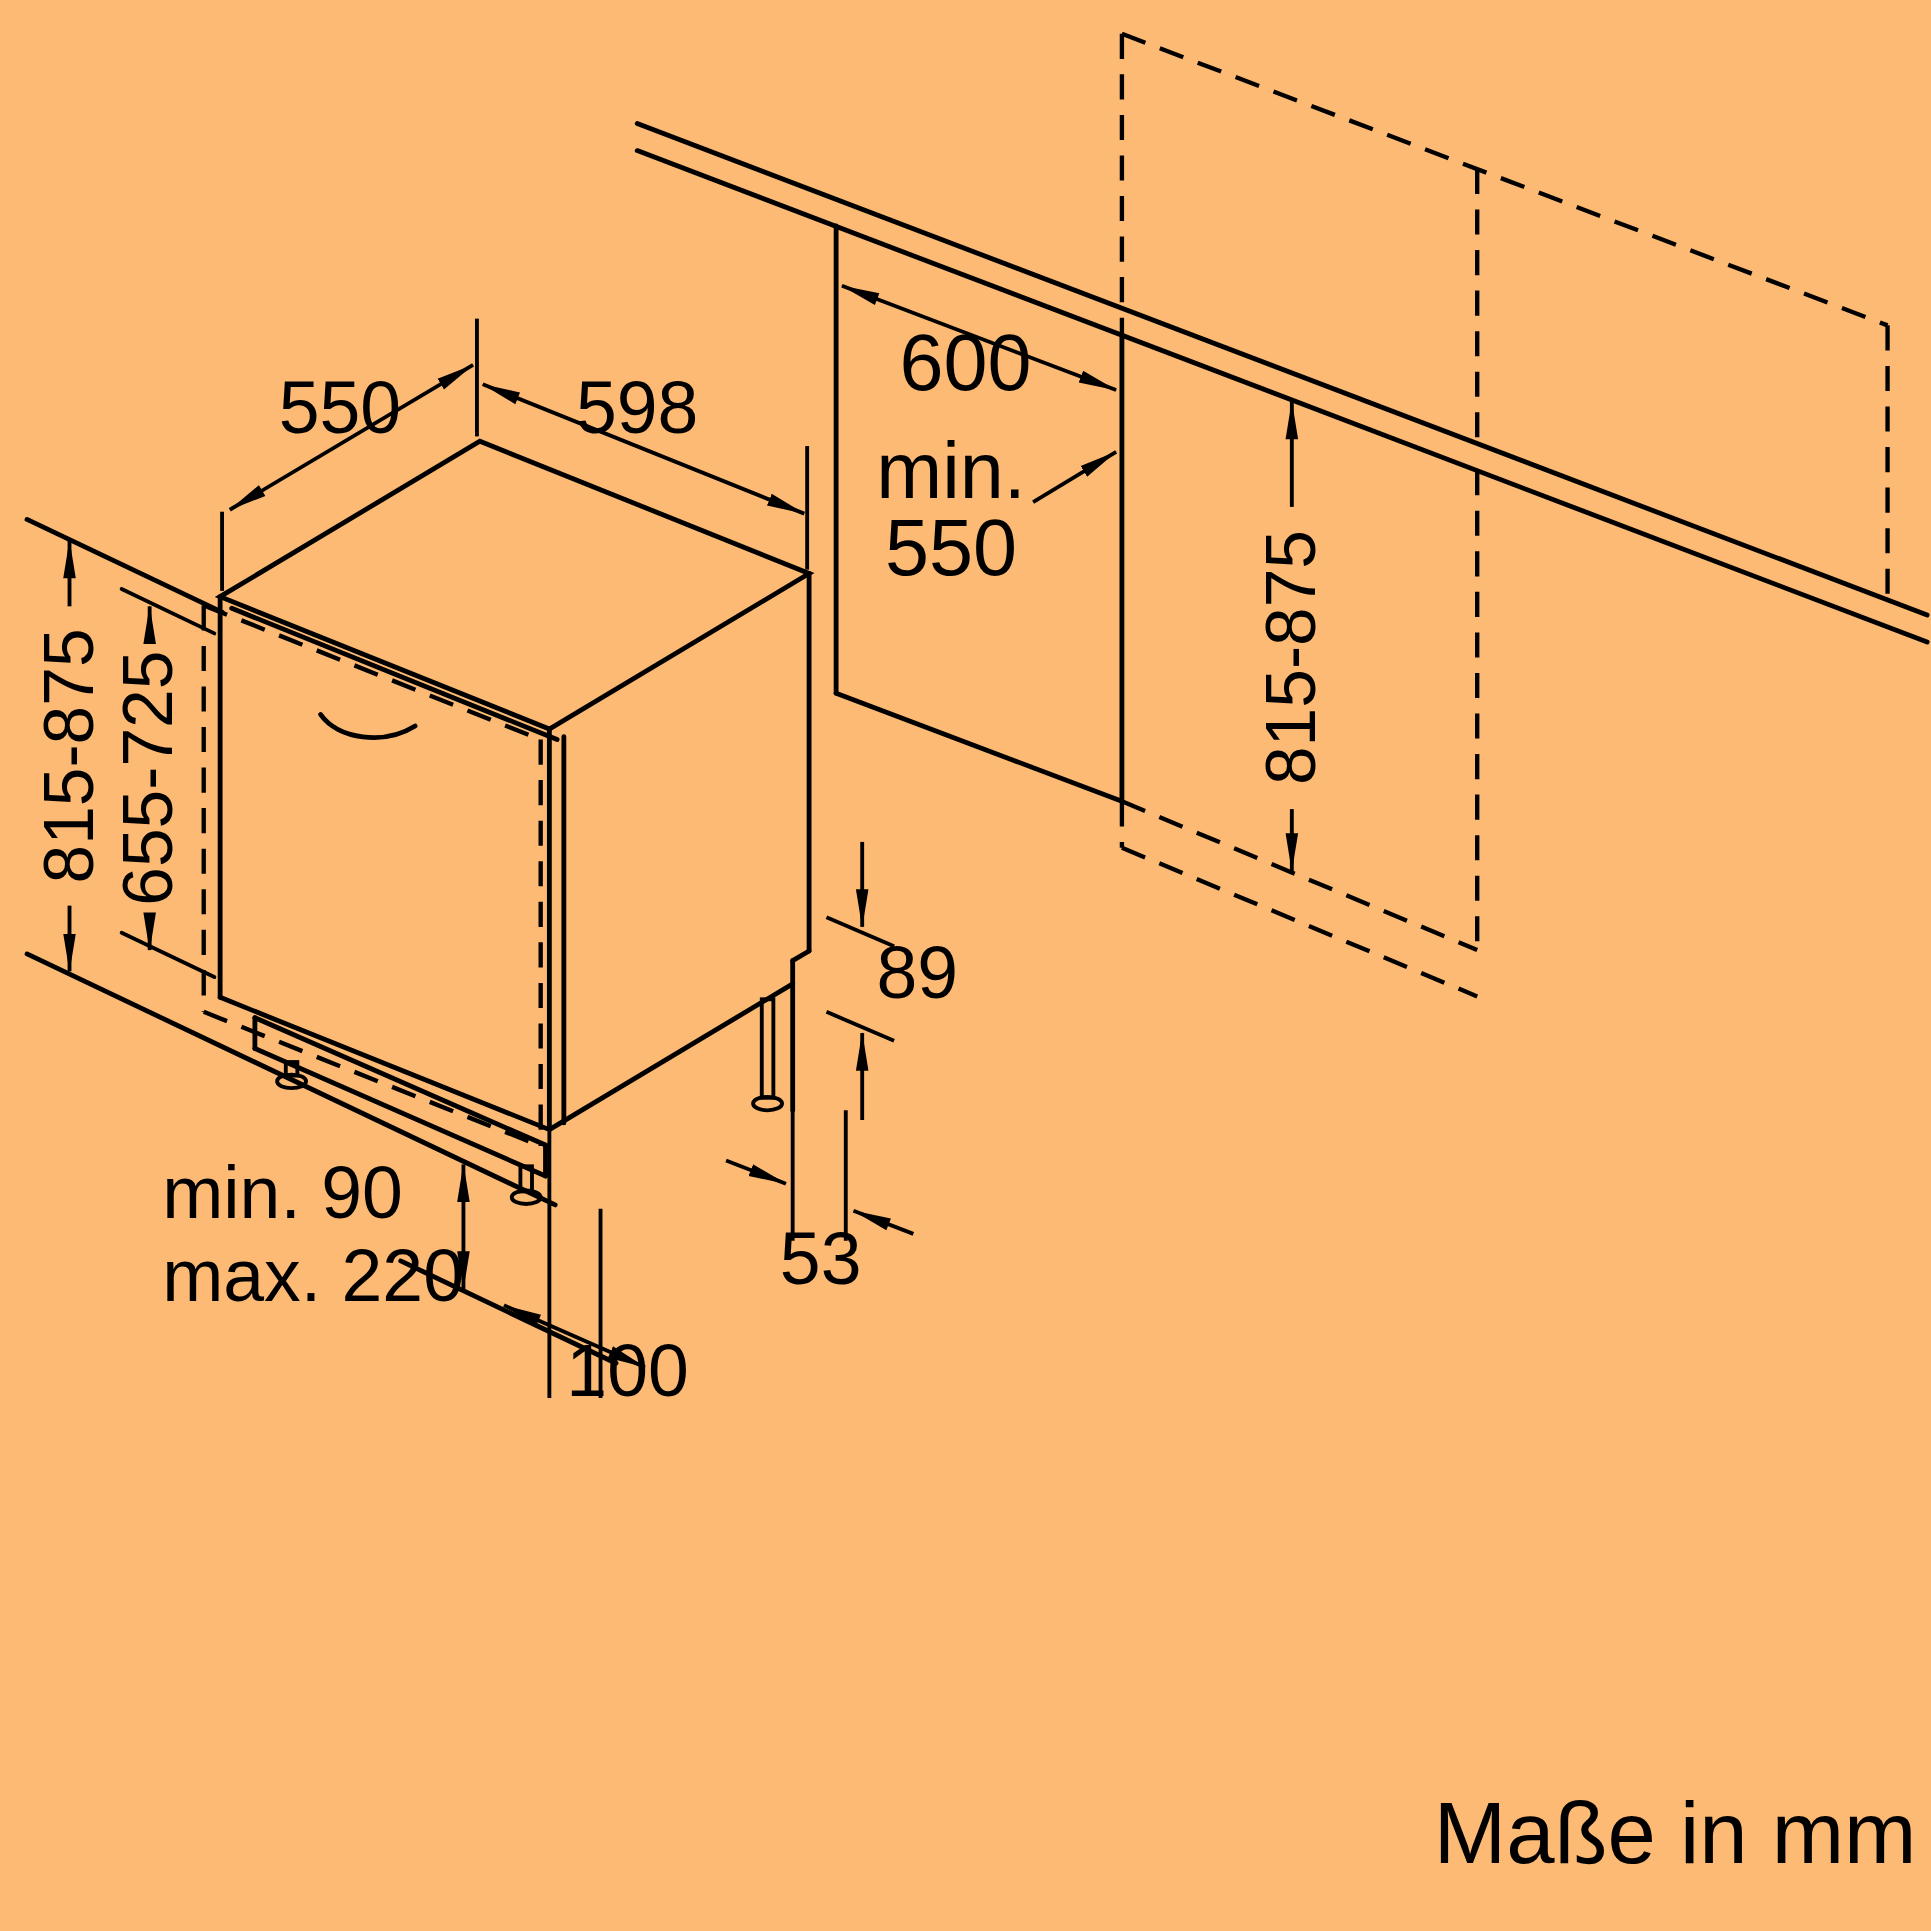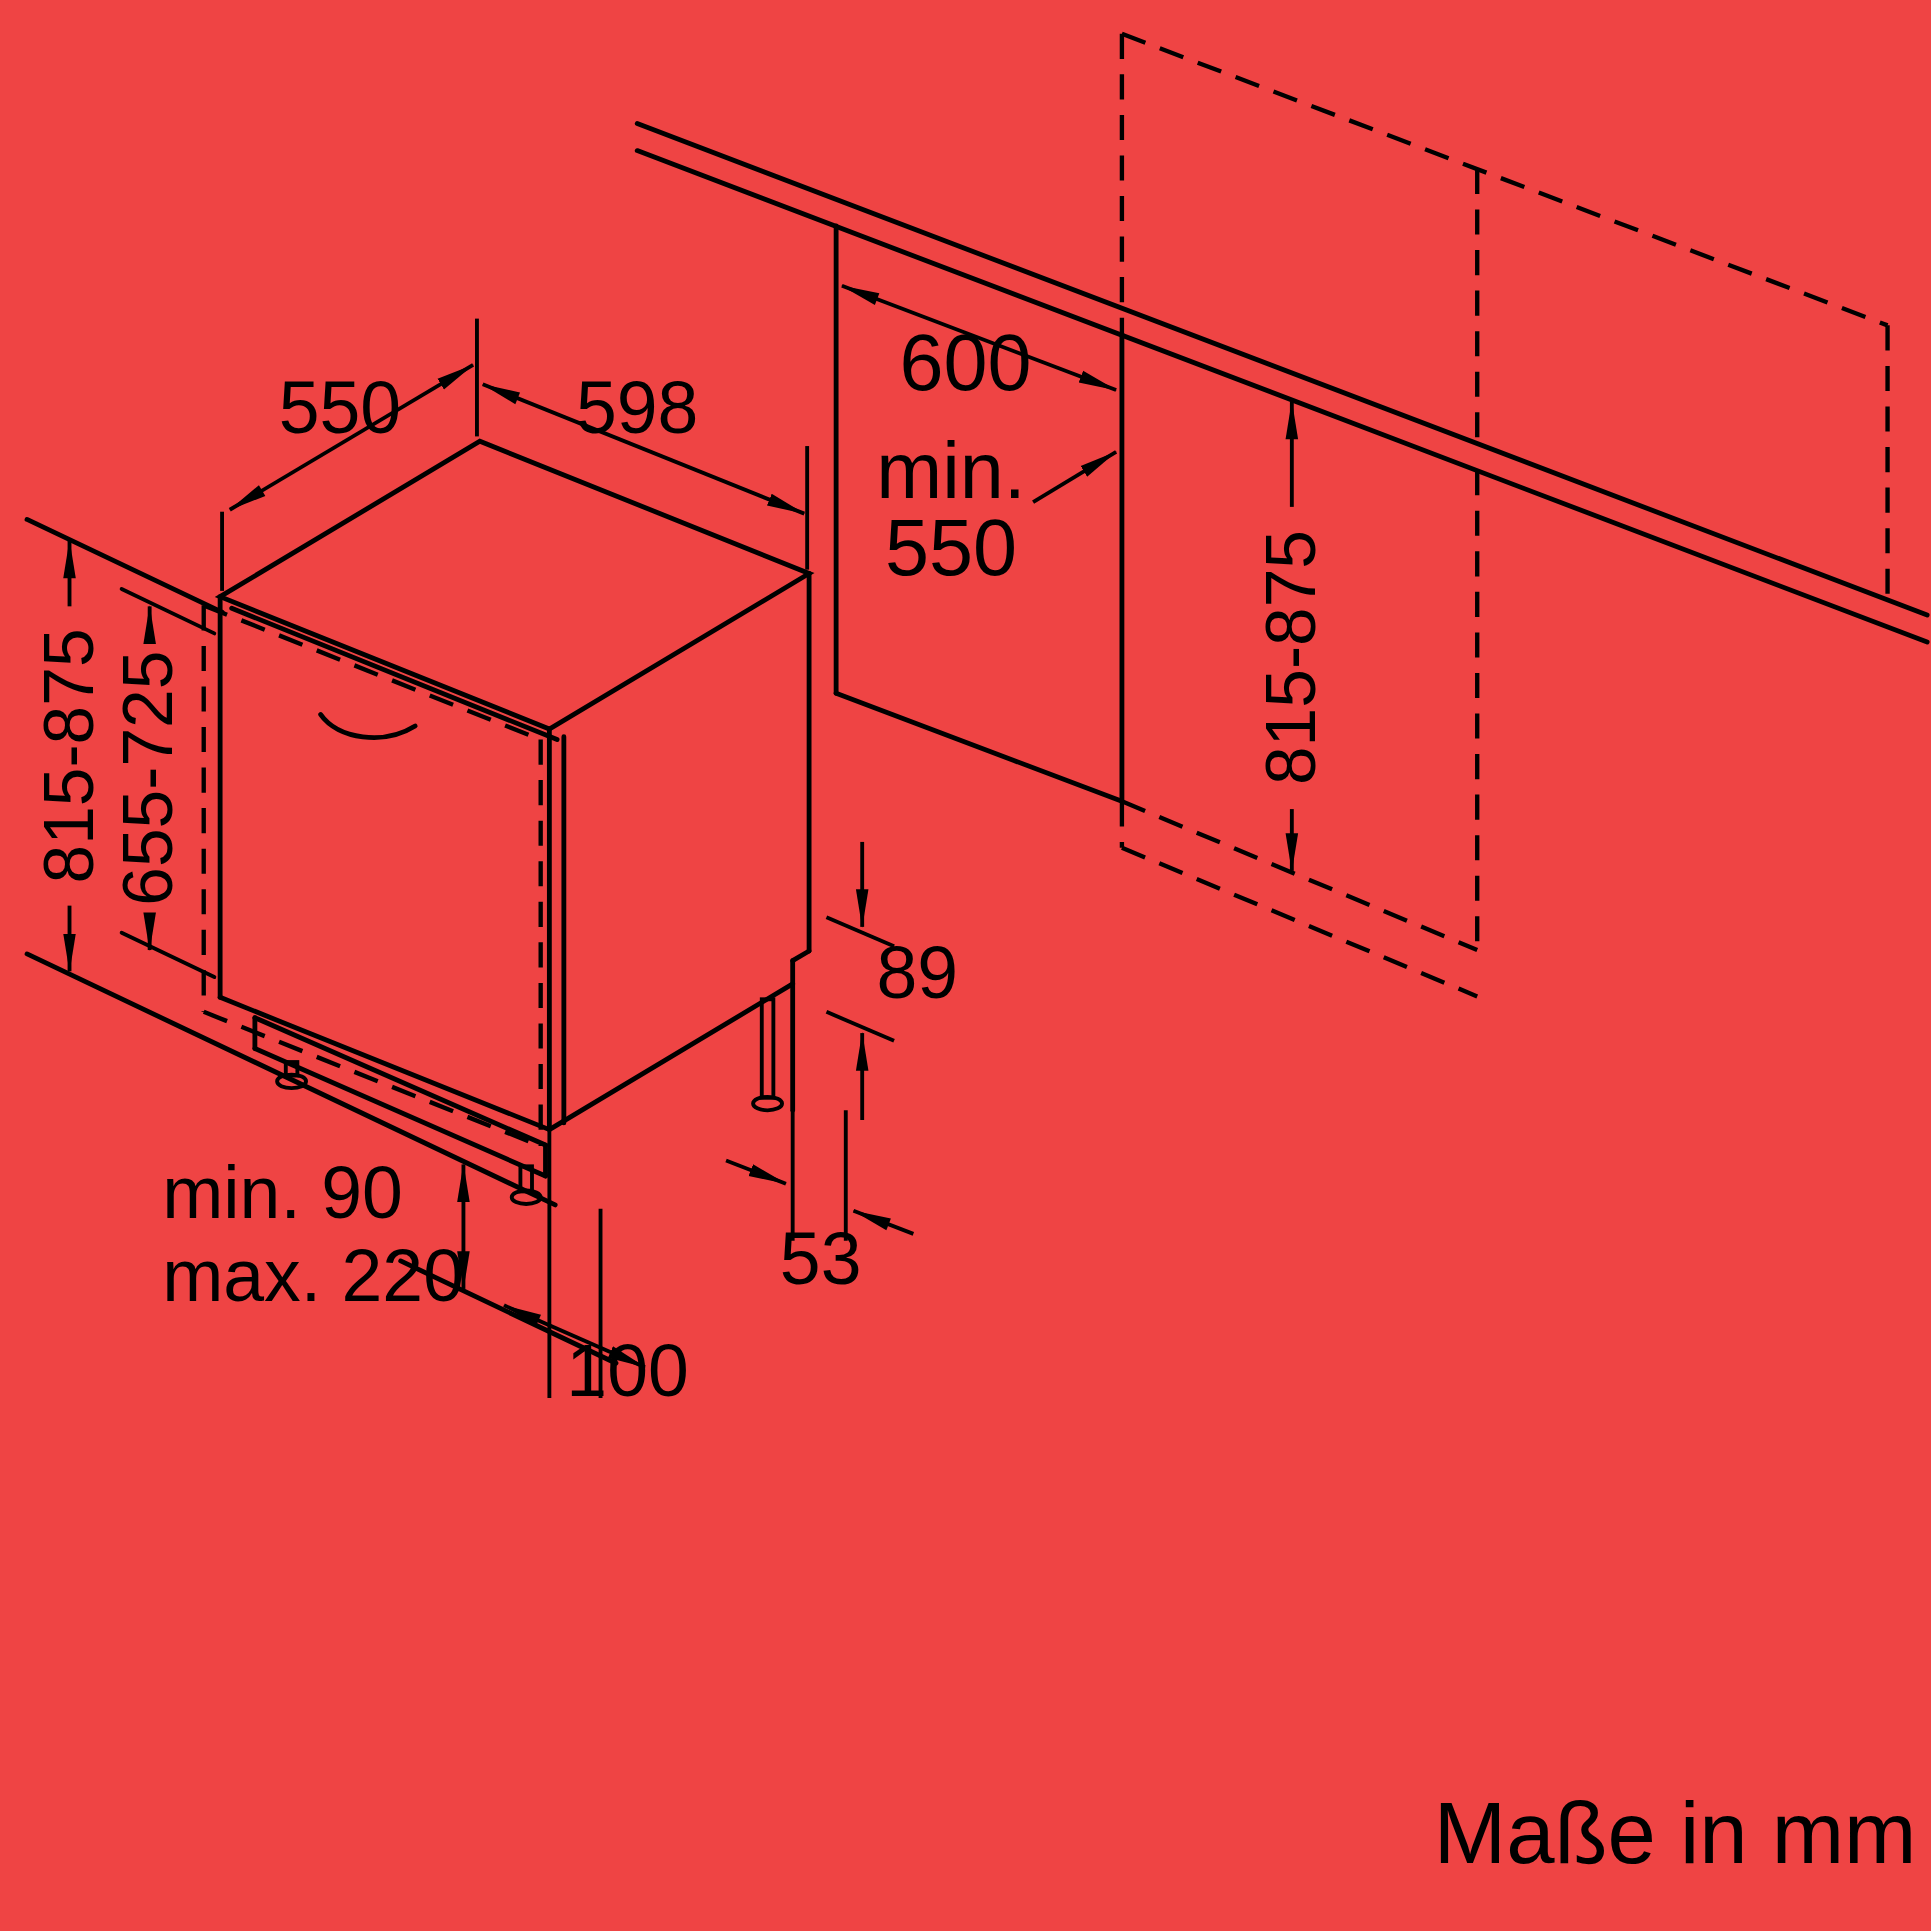--- a/index.html
+++ b/index.html
@@ -1,16 +1,16 @@
 <!DOCTYPE html>
 <html><head>
 <meta charset="utf-8">
 <style>
   html,body{margin:0;padding:0;background:#ffffff;}
-  .page{width:1931px;height:1931px;background:#ef4444;position:relative;overflow:hidden;}
+  .page{width:1931px;height:1931px;background:#fdba74;position:relative;overflow:hidden;}
   svg{display:block;}
   text{font-family:"Liberation Sans", sans-serif; fill:#000;}
   .ln  {stroke:#000;stroke-width:5;fill:none;stroke-linecap:round;}
   .thn {stroke:#000;stroke-width:4;fill:none;stroke-linecap:round;}
   .dsh {stroke:#000;stroke-width:4.5;fill:none;stroke-dasharray:26 16;stroke-linecap:butt;}
   .dim {stroke:#000;stroke-width:4;fill:none;}
   .lbl    {font-size:76px;}
   .lbl-sm {font-size:72px;}
   .lbl-lg {font-size:82px;}
   .footer {font-size:90px;}

